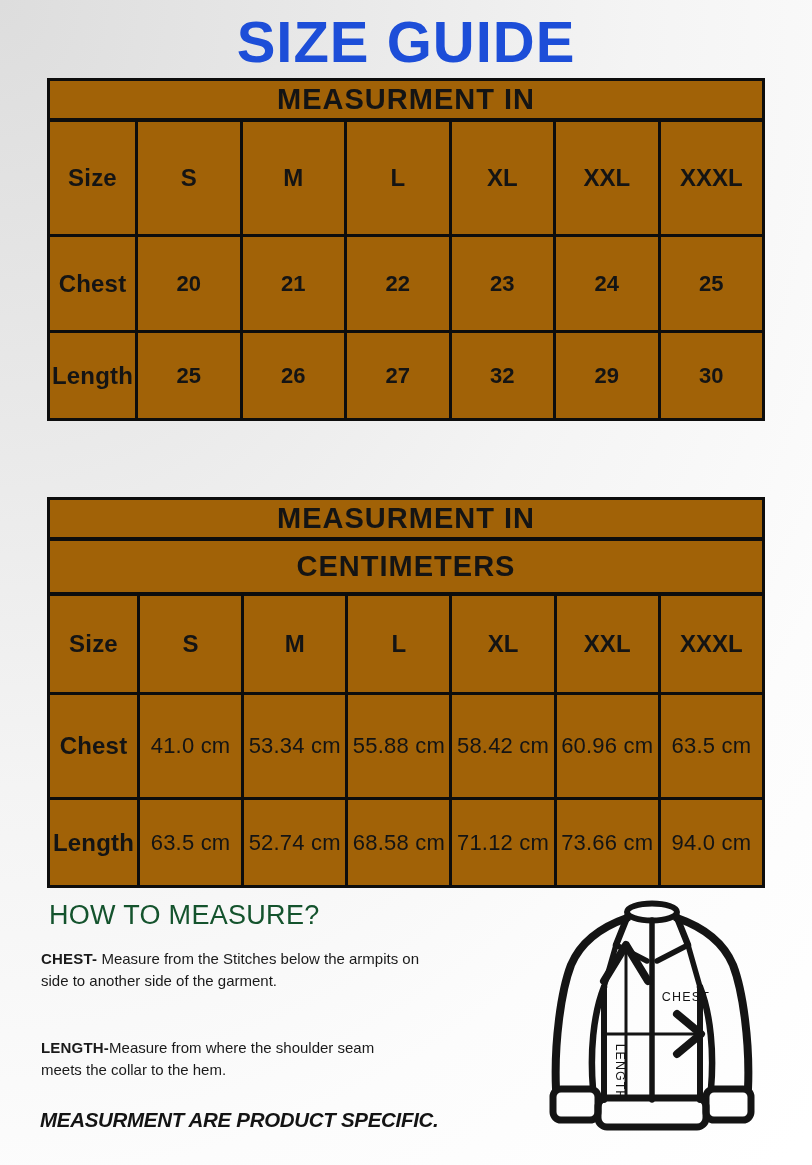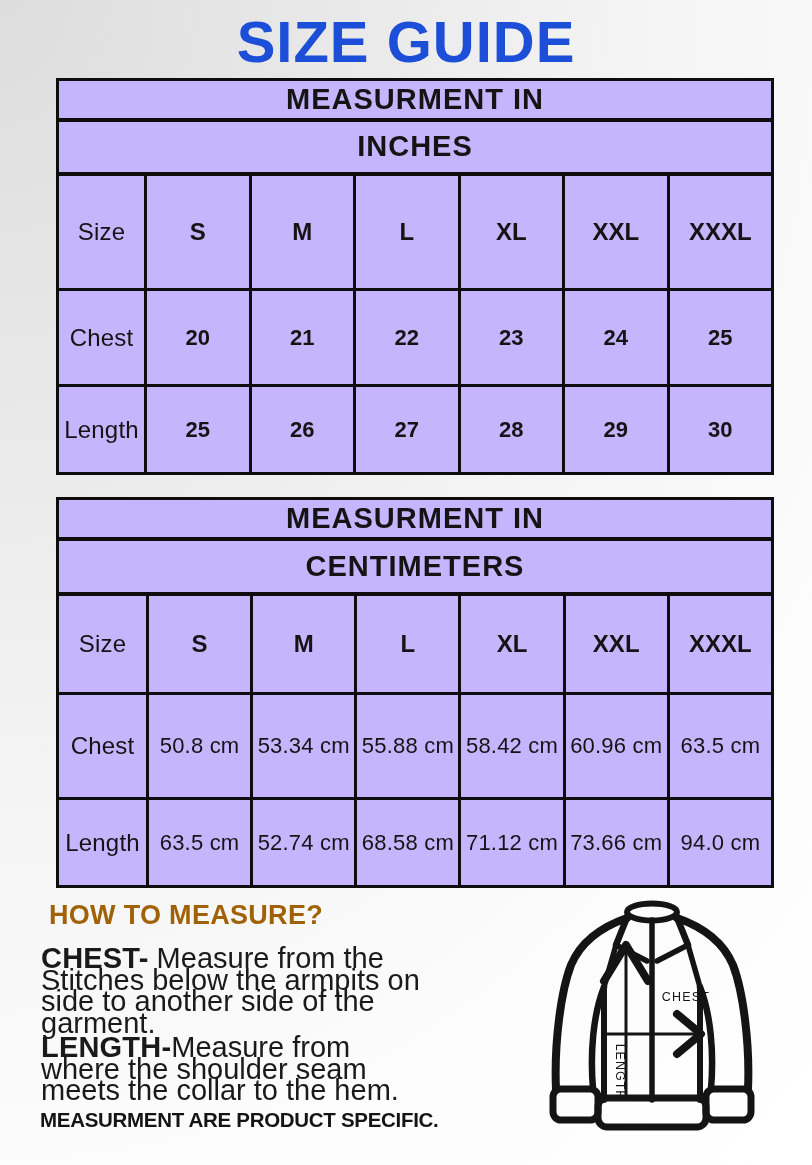--- a/index.html
+++ b/index.html
@@ -10,77 +10,74 @@
     color:#141414;
     background: radial-gradient(150% 130% at 0% 0%, #dddddd 0%, #e9e9e9 28%, #f4f4f4 52%, #fcfcfc 78%, #ffffff 100%);
     overflow:hidden;
   }
   #page-title {
     position:absolute; top:8px; left:0; width:812px;
     text-align:center; font-size:58px; font-weight:600;
     letter-spacing:1px; color:#1d4ed8;
   }
   table.sizes {
-    position:absolute; left:56px; width:718px;
+    position:absolute; left:47px; width:718px;
     border-collapse:collapse; table-layout:fixed;
-    background:#c4b5fd; border:3px solid #0d0d0d;
+    background:#a16207; border:3px solid #0d0d0d;
   }
   table.sizes td {
     border:3px solid #0d0d0d; text-align:center; vertical-align:middle;
     padding:0; color:#141414; overflow:hidden;
   }
   #t1 { top:78px; }
   #t2 { top:497px; }
   tr.hdr td { font-size:29px; font-weight:600; letter-spacing:1px; border-bottom-width:4px; }
   #t1 tr.hdr1 { height:40px; } #t1 tr.hdr2 { height:54px; }
   #t1 tr.row-size { height:116px; } #t1 tr.row-chest { height:96px; } #t1 tr.row-length { height:88px; }
   #t2 tr.hdr1 { height:40px; } #t2 tr.hdr2 { height:55px; }
   #t2 tr.row-size { height:100px; } #t2 tr.row-chest { height:105px; } #t2 tr.row-length { height:88px; }
-  td.lab { font-size:24px; font-weight:400; letter-spacing:0.2px; }
+  td.lab { font-size:24px; font-weight:700; letter-spacing:0.2px; }
   td.sz  { font-size:24px; font-weight:600; }
   td.num { font-size:22px; font-weight:700; }
   td.cmv { font-size:22px; font-weight:400; letter-spacing:0.2px; }
 
   #how-heading {
     position:absolute; left:49px; top:900px;
-    font-size:27px; font-weight:700; letter-spacing:0.3px; color:#a16207;
+    font-size:27px; font-weight:400; letter-spacing:0.3px; color:#14532d;
   }
   .measure-para {
     position:absolute; left:41px;
-    font-size:29px; line-height:21.5px; font-weight:500; color:#1a1a1a;
+    font-size:15px; line-height:21.5px; font-weight:500; color:#1a1a1a;
   }
   #para-chest { top:948px; width:400px; }
   #para-length { top:1019px; width:365px;margin-top:18px; }
   .measure-para b { font-weight:800; letter-spacing:0.2px; }
   #footnote {
     position:absolute; left:40px; top:1108px;
     font-size:20.5px; font-weight:800; letter-spacing:-0.3px;
-    white-space:nowrap; color:#141414;
+    white-space:nowrap; color:#141414;font-style:italic;
   }
   #jacket { position:absolute; left:540px; top:893px; width:235px; height:262px; }
   #jacket text {
     font-family:"Liberation Sans", sans-serif; fill:#141414; stroke:none;
   }
 </style>
 </head>
 <body>
 
 <h1 id="page-title">SIZE GUIDE</h1>
 
 <table class="sizes" id="t1">
   <colgroup>
       <col style="width:88px">
       <col span="6">
     </colgroup>
   <tbody>
   <tr class="hdr hdr1">
     <td colspan="7">MEASURMENT IN</td>
-  </tr>
-  <tr class="hdr hdr2">
-    <td colspan="7">INCHES</td>
   </tr>
   <tr class="row-size">
     <td class="lab">Size</td>
     <td class="sz">S</td>
     <td class="sz">M</td>
     <td class="sz">L</td>
     <td class="sz">XL</td>
     <td class="sz">XXL</td>
     <td class="sz">XXXL</td>
   </tr>
@@ -91,21 +88,21 @@
     <td class="num">22</td>
     <td class="num">23</td>
     <td class="num">24</td>
     <td class="num">25</td>
   </tr>
   <tr class="row-length">
     <td class="lab">Length</td>
     <td class="num">25</td>
     <td class="num">26</td>
     <td class="num">27</td>
-    <td class="num">28</td>
+    <td class="num">32</td>
     <td class="num">29</td>
     <td class="num">30</td>
   </tr>
   </tbody>
 </table>
 
 <table class="sizes" id="t2">
   <colgroup>
       <col style="width:90px">
       <col span="6">
@@ -121,21 +118,21 @@
     <td class="lab">Size</td>
     <td class="sz">S</td>
     <td class="sz">M</td>
     <td class="sz">L</td>
     <td class="sz">XL</td>
     <td class="sz">XXL</td>
     <td class="sz">XXXL</td>
   </tr>
   <tr class="row-chest">
     <td class="lab">Chest</td>
-    <td class="cmv">50.8 cm</td>
+    <td class="cmv">41.0 cm</td>
     <td class="cmv">53.34 cm</td>
     <td class="cmv">55.88 cm</td>
     <td class="cmv">58.42 cm</td>
     <td class="cmv">60.96 cm</td>
     <td class="cmv">63.5 cm</td>
   </tr>
   <tr class="row-length">
     <td class="lab">Length</td>
     <td class="cmv">63.5 cm</td>
     <td class="cmv">52.74 cm</td>

